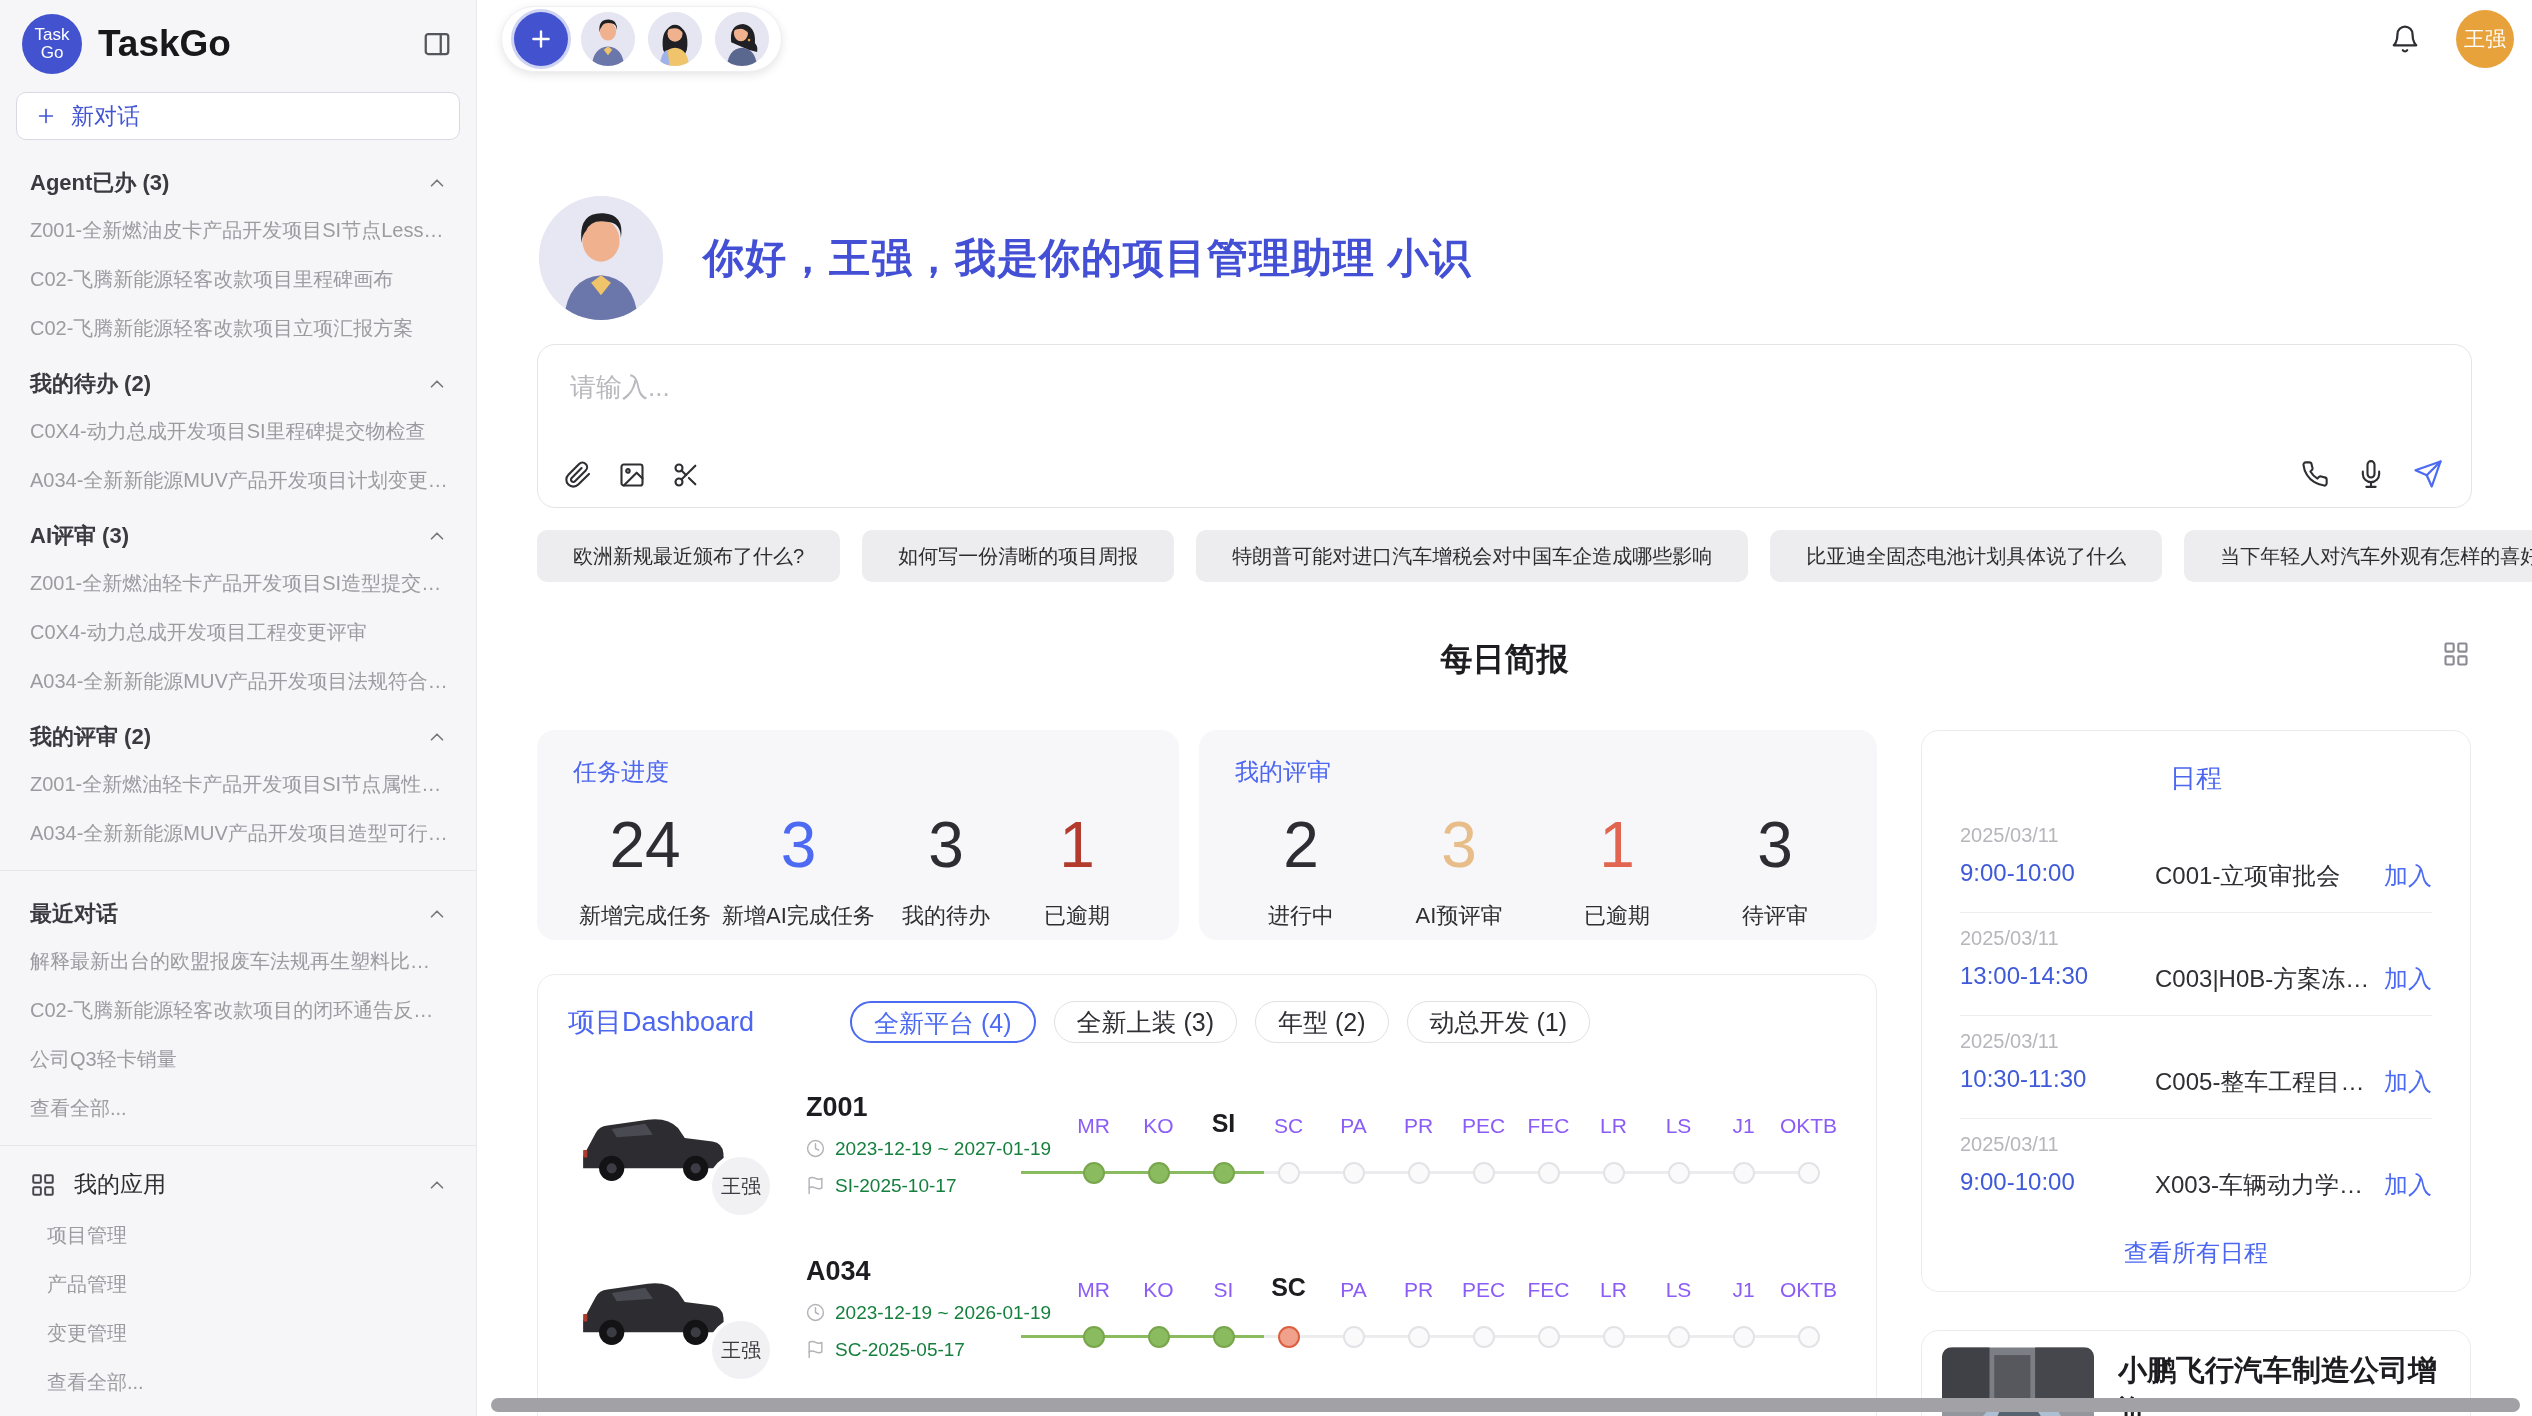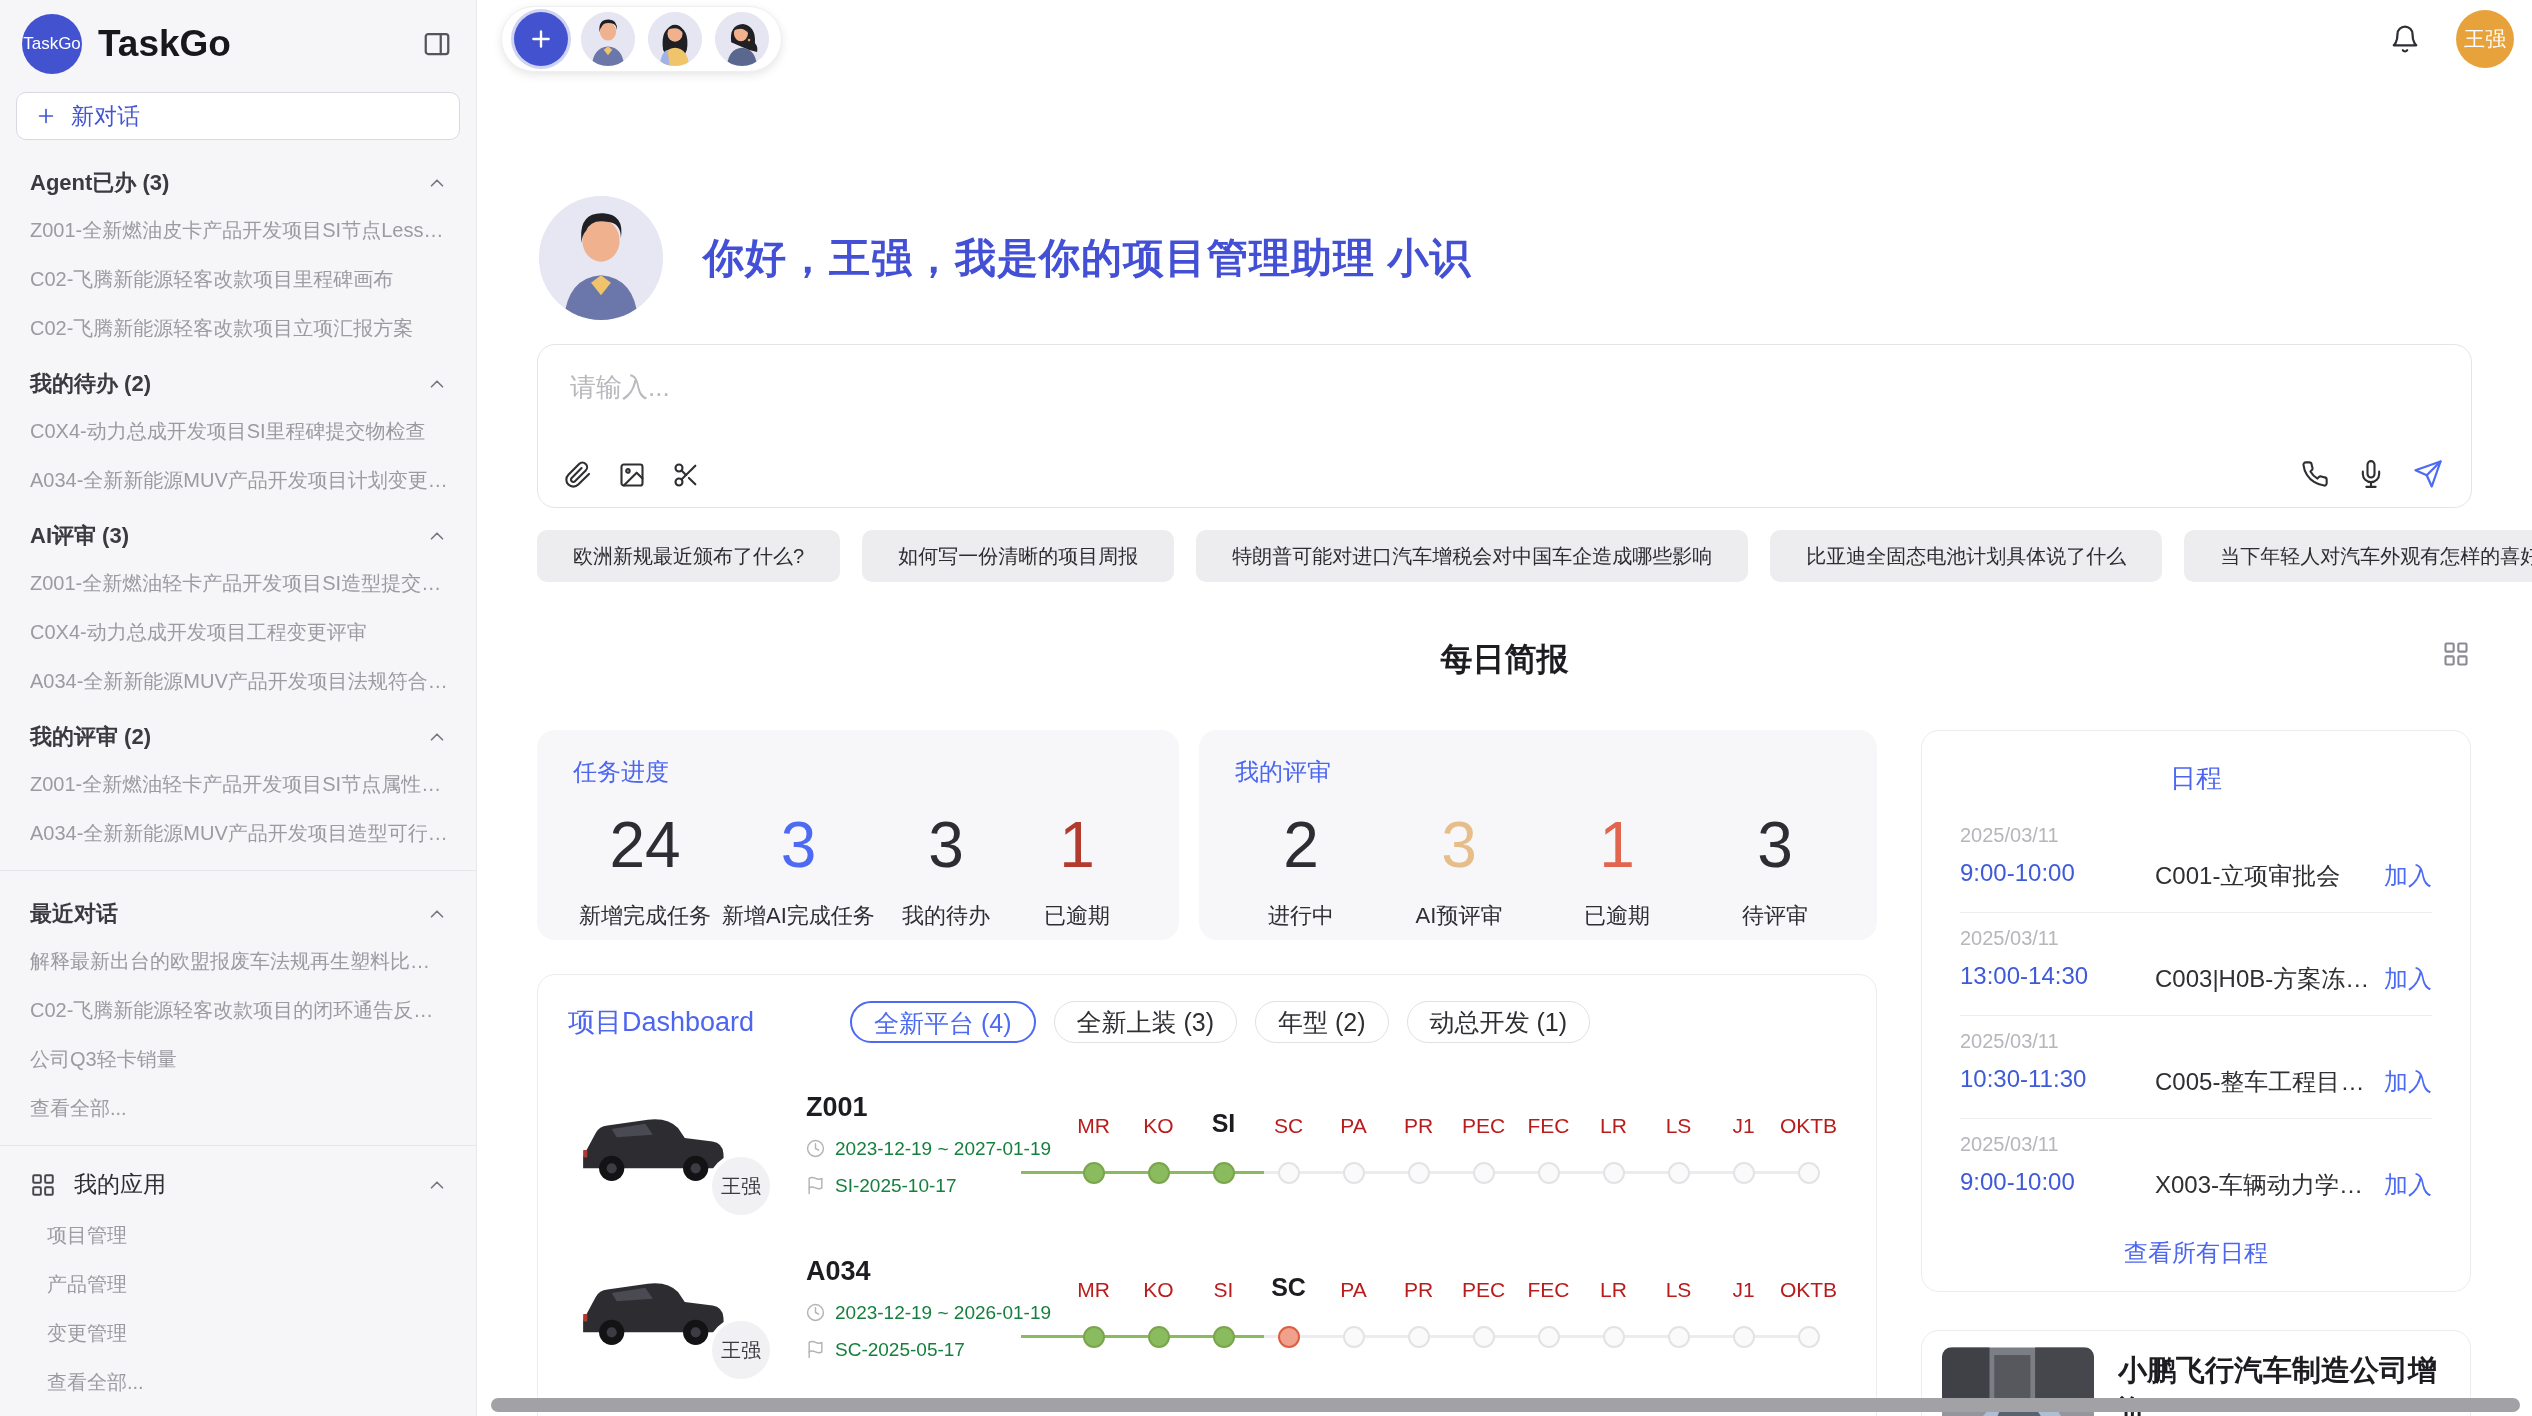--- a/index.html
+++ b/index.html
@@ -4,21 +4,21 @@
 <style>
   * { box-sizing: border-box; }
   html,body { margin:0; padding:0; background:#ffffff; }
   .app {
     width:2532px; height:1416px; display:flex; overflow:hidden; position:relative;
     font-family:"Liberation Sans","DejaVu Sans",sans-serif; color:#2e2e33; background:#fff;
   }
   
   .sidebar { width:477px; flex:none; background:#f6f6f8; border-right:1px solid #e9e9ec; display:flex; flex-direction:column; overflow:hidden; }
   .sb-header { display:flex; align-items:center; gap:16px; padding:14px 24px 10px 22px; }
-  .logo { width:60px; height:60px; border-radius:50%; background:#4353d0; color:#fff; display:flex; flex-direction:row; align-items:center; justify-content:center; font-size:17px; line-height:1.08; font-weight:500; flex:none; }
+  .logo { width:60px; height:60px; border-radius:50%; background:#4353d0; color:#fff; display:flex; flex-direction:column; align-items:center; justify-content:center; font-size:17px; line-height:1.08; font-weight:500; flex:none; }
   .app-name { font-size:37px; font-weight:700; color:#17171c; flex:1; }
   .ic { fill:none; stroke:#45454c; stroke-width:1.8; stroke-linecap:round; stroke-linejoin:round; }
   .collapse-ic { width:30px; height:30px; stroke:#55555c; cursor:pointer; }
   .new-chat { margin:8px 16px 12px; height:48px; border:1px solid #d9d9e3; background:#fff; border-radius:10px; display:flex; align-items:center; gap:14px; padding:0 18px; color:#4255d4; font-size:23px; cursor:pointer; }
   .new-chat .ic { stroke:#4255d4; width:22px; height:22px; }
   .sb-scroll { flex:1; overflow:hidden; padding-bottom:10px; }
   .sb-sec-title { display:flex; align-items:center; justify-content:space-between; padding:16px 28px 8px 30px; font-size:22px; font-weight:600; color:#3a3a40; }
   .sb-sec-title .ic { width:22px; height:22px; stroke:#76767e; cursor:pointer; flex:none; }
   .sb-item { padding:11px 28px 11px 30px; font-size:20px; color:#9b9ba1; white-space:nowrap; overflow:hidden; text-overflow:ellipsis; cursor:pointer; }
   .sb-divider { height:1px; background:#e6e6ea; margin:12px 0; }
@@ -76,21 +76,21 @@
   .proj-row { display:flex; align-items:center; margin-top:38px; }
   .proj-media { position:relative; width:168px; height:126px; flex:none; border-radius:12px; }
   .proj-media svg.truck { width:100%; height:100%; display:block; }
   .owner-badge { position:absolute; right:-38px; bottom:-12px; width:66px; height:66px; border-radius:50%; background:#f1f1f4; border:4px solid #fff; display:flex; align-items:center; justify-content:center; font-size:20px; color:#3a3a40; }
   .proj-info { margin-left:70px; width:255px; flex:none; }
   .proj-code { font-size:27px; font-weight:700; color:#1c1c21; }
   .proj-meta { display:flex; align-items:center; gap:10px; margin-top:15px; font-size:19px; color:#15803d; }
   .meta-ic { width:19px; height:19px; stroke:#b2b2b8; flex:none; }
   .milestones { flex:none; width:780px; margin-left:auto; margin-right:14px; position:relative; display:flex; }
   .ms { width:65px; display:flex; flex-direction:column; align-items:center; }
-  .ms-label { height:34px; display:flex; align-items:flex-end; font-size:21px; color:#b91c1c; }
+  .ms-label { height:34px; display:flex; align-items:flex-end; font-size:21px; color:#8b5cf6; }
   .ms.current .ms-label { color:#1c1c21; font-weight:700; font-size:25px; }
   .ms-dot { margin-top:24px; width:22px; height:22px; border-radius:50%; background:#fafafb; border:2px solid #e3e3e7; position:relative; z-index:1; }
   .ms-dot.done { background:#8abb5e; border-color:#79a64d; }
   .ms-dot.salmon { background:#f0a18c; border-color:#dd5f41; }
   .ms-line { position:absolute; left:-40px; right:33px; top:67px; height:3px; background:#ececef; }
   .ms-line-green { position:absolute; left:-40px; width:243px; top:67px; height:3px; background:#8abb5e; }
   
   .sch-card { border:1.5px solid #ececee; border-radius:18px; padding:22px 38px 18px; background:#fff; height:562px; }
   .sch-title { text-align:center; font-size:26px; color:#4c66f0; padding:8px 0 14px; }
   .sch-row { display:flex; padding:14px 0 20px; border-bottom:1px solid #ededf0; }

